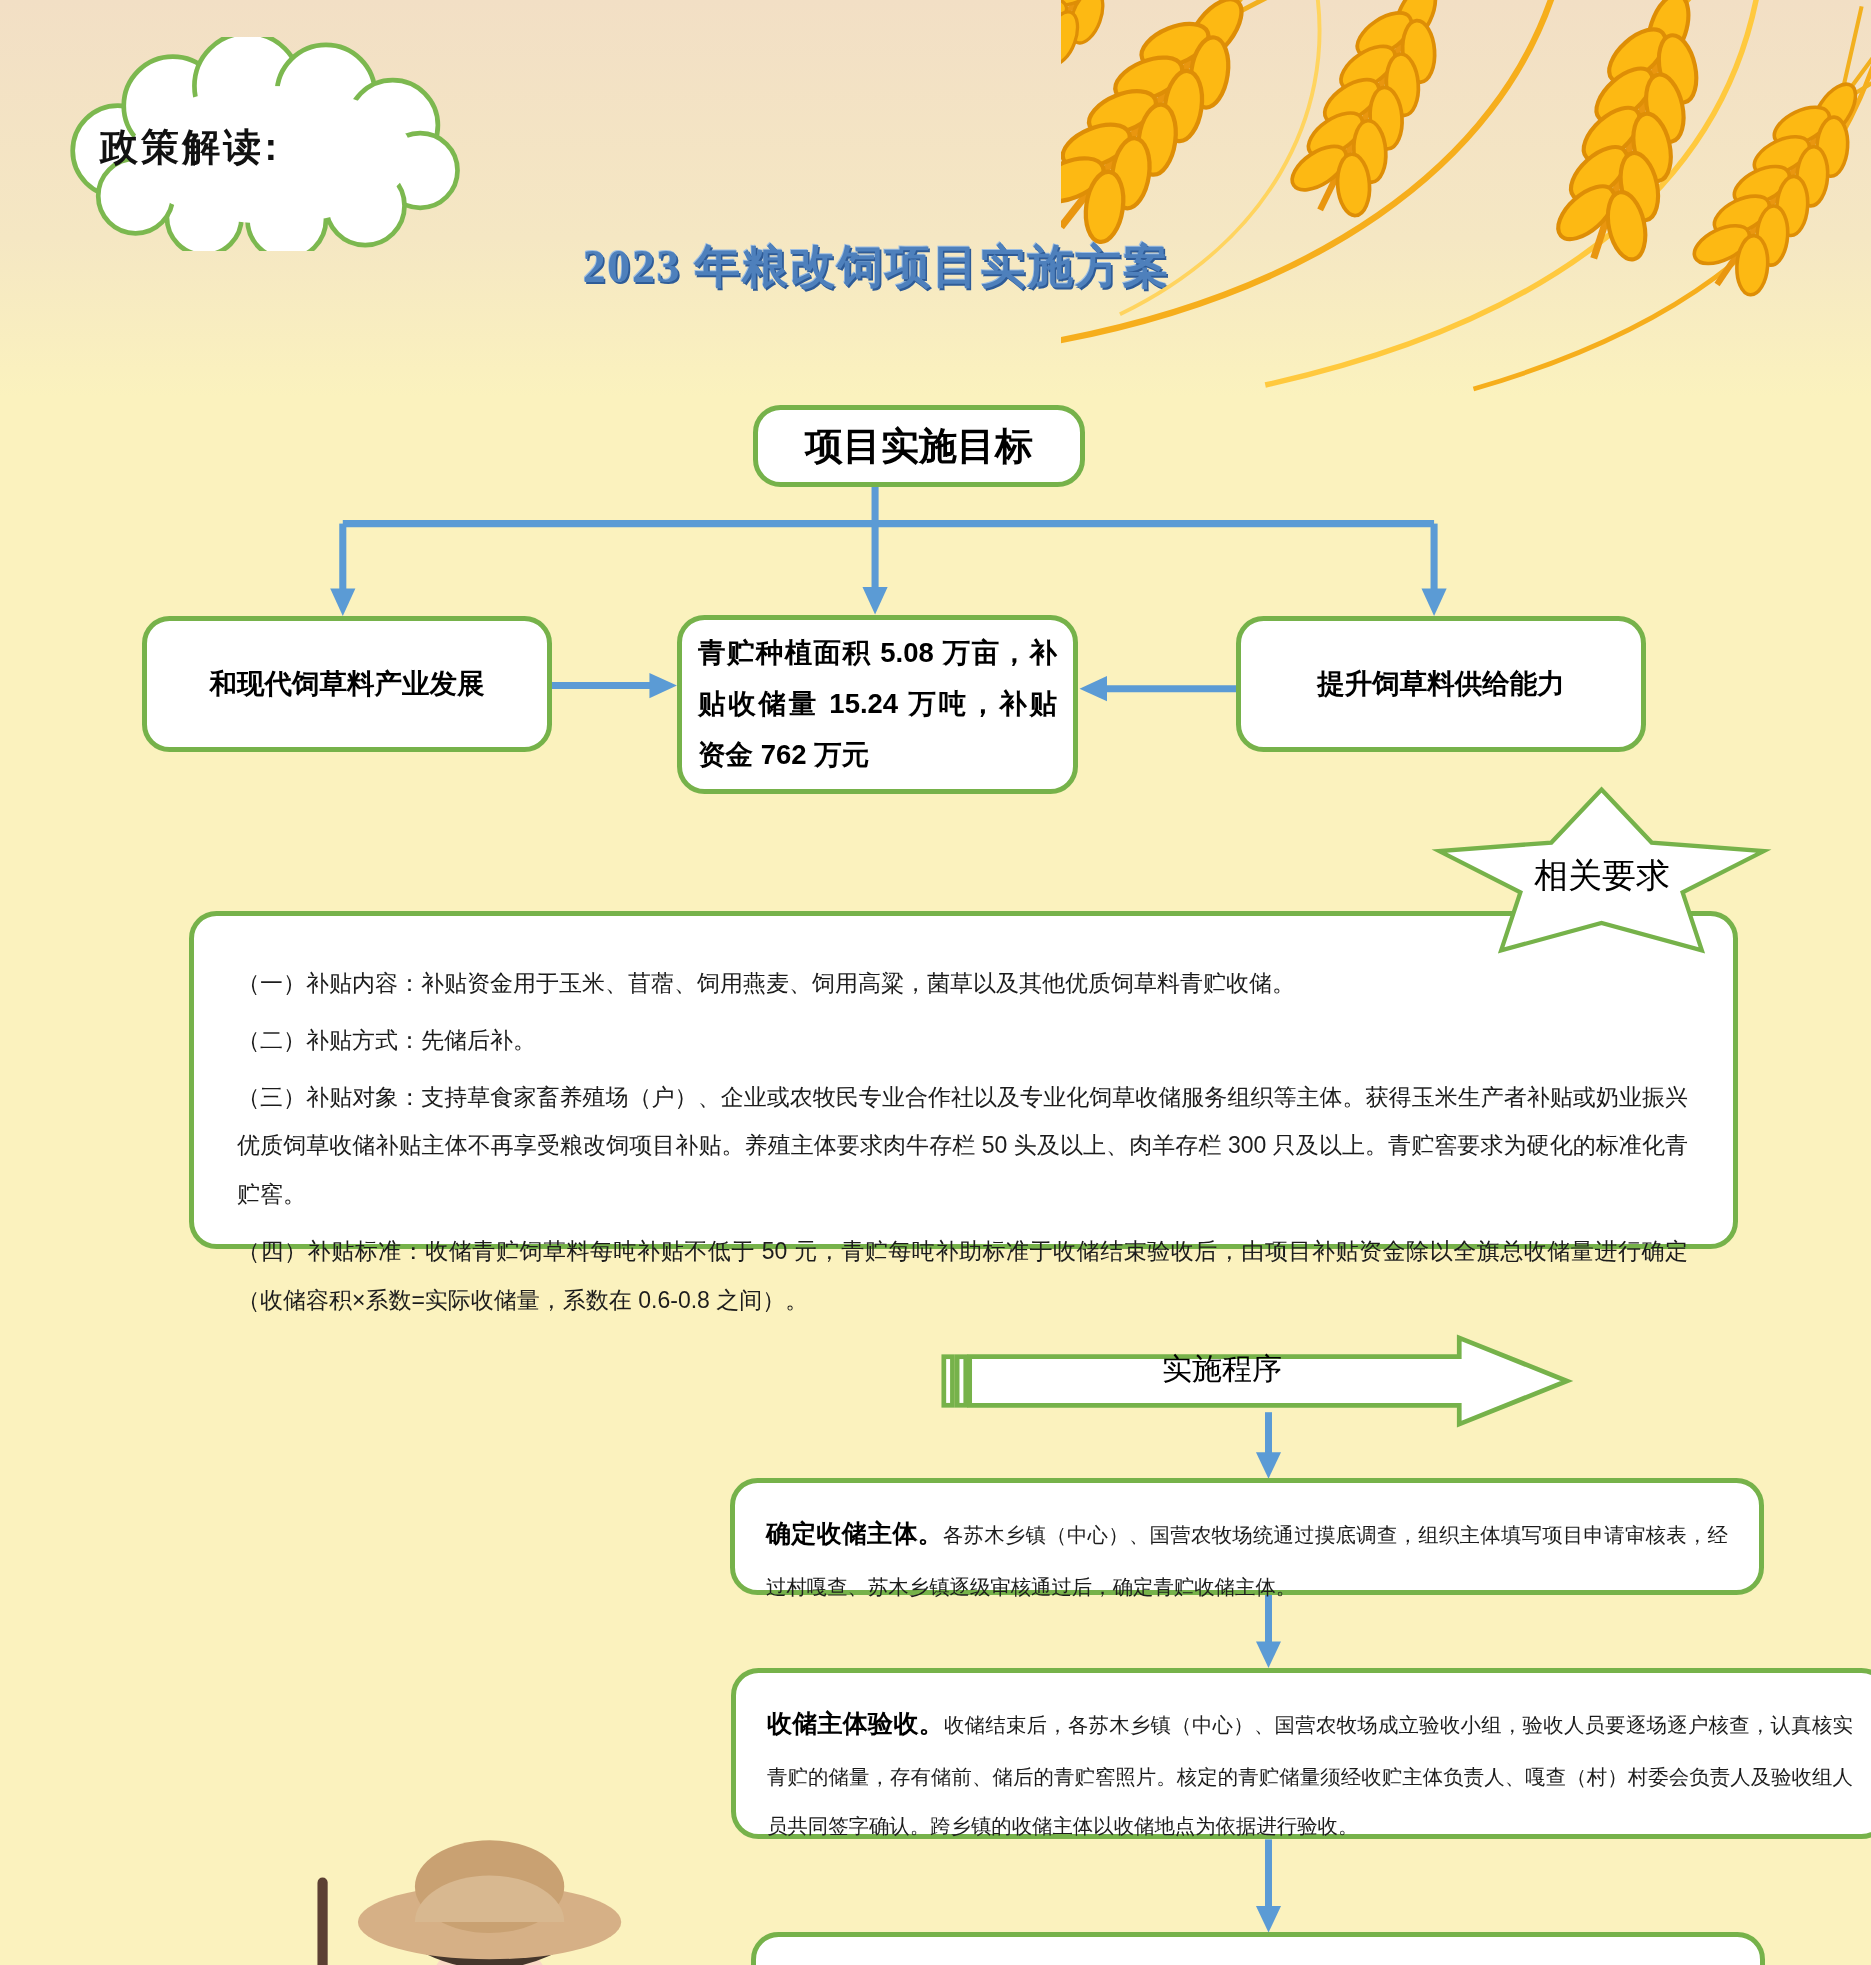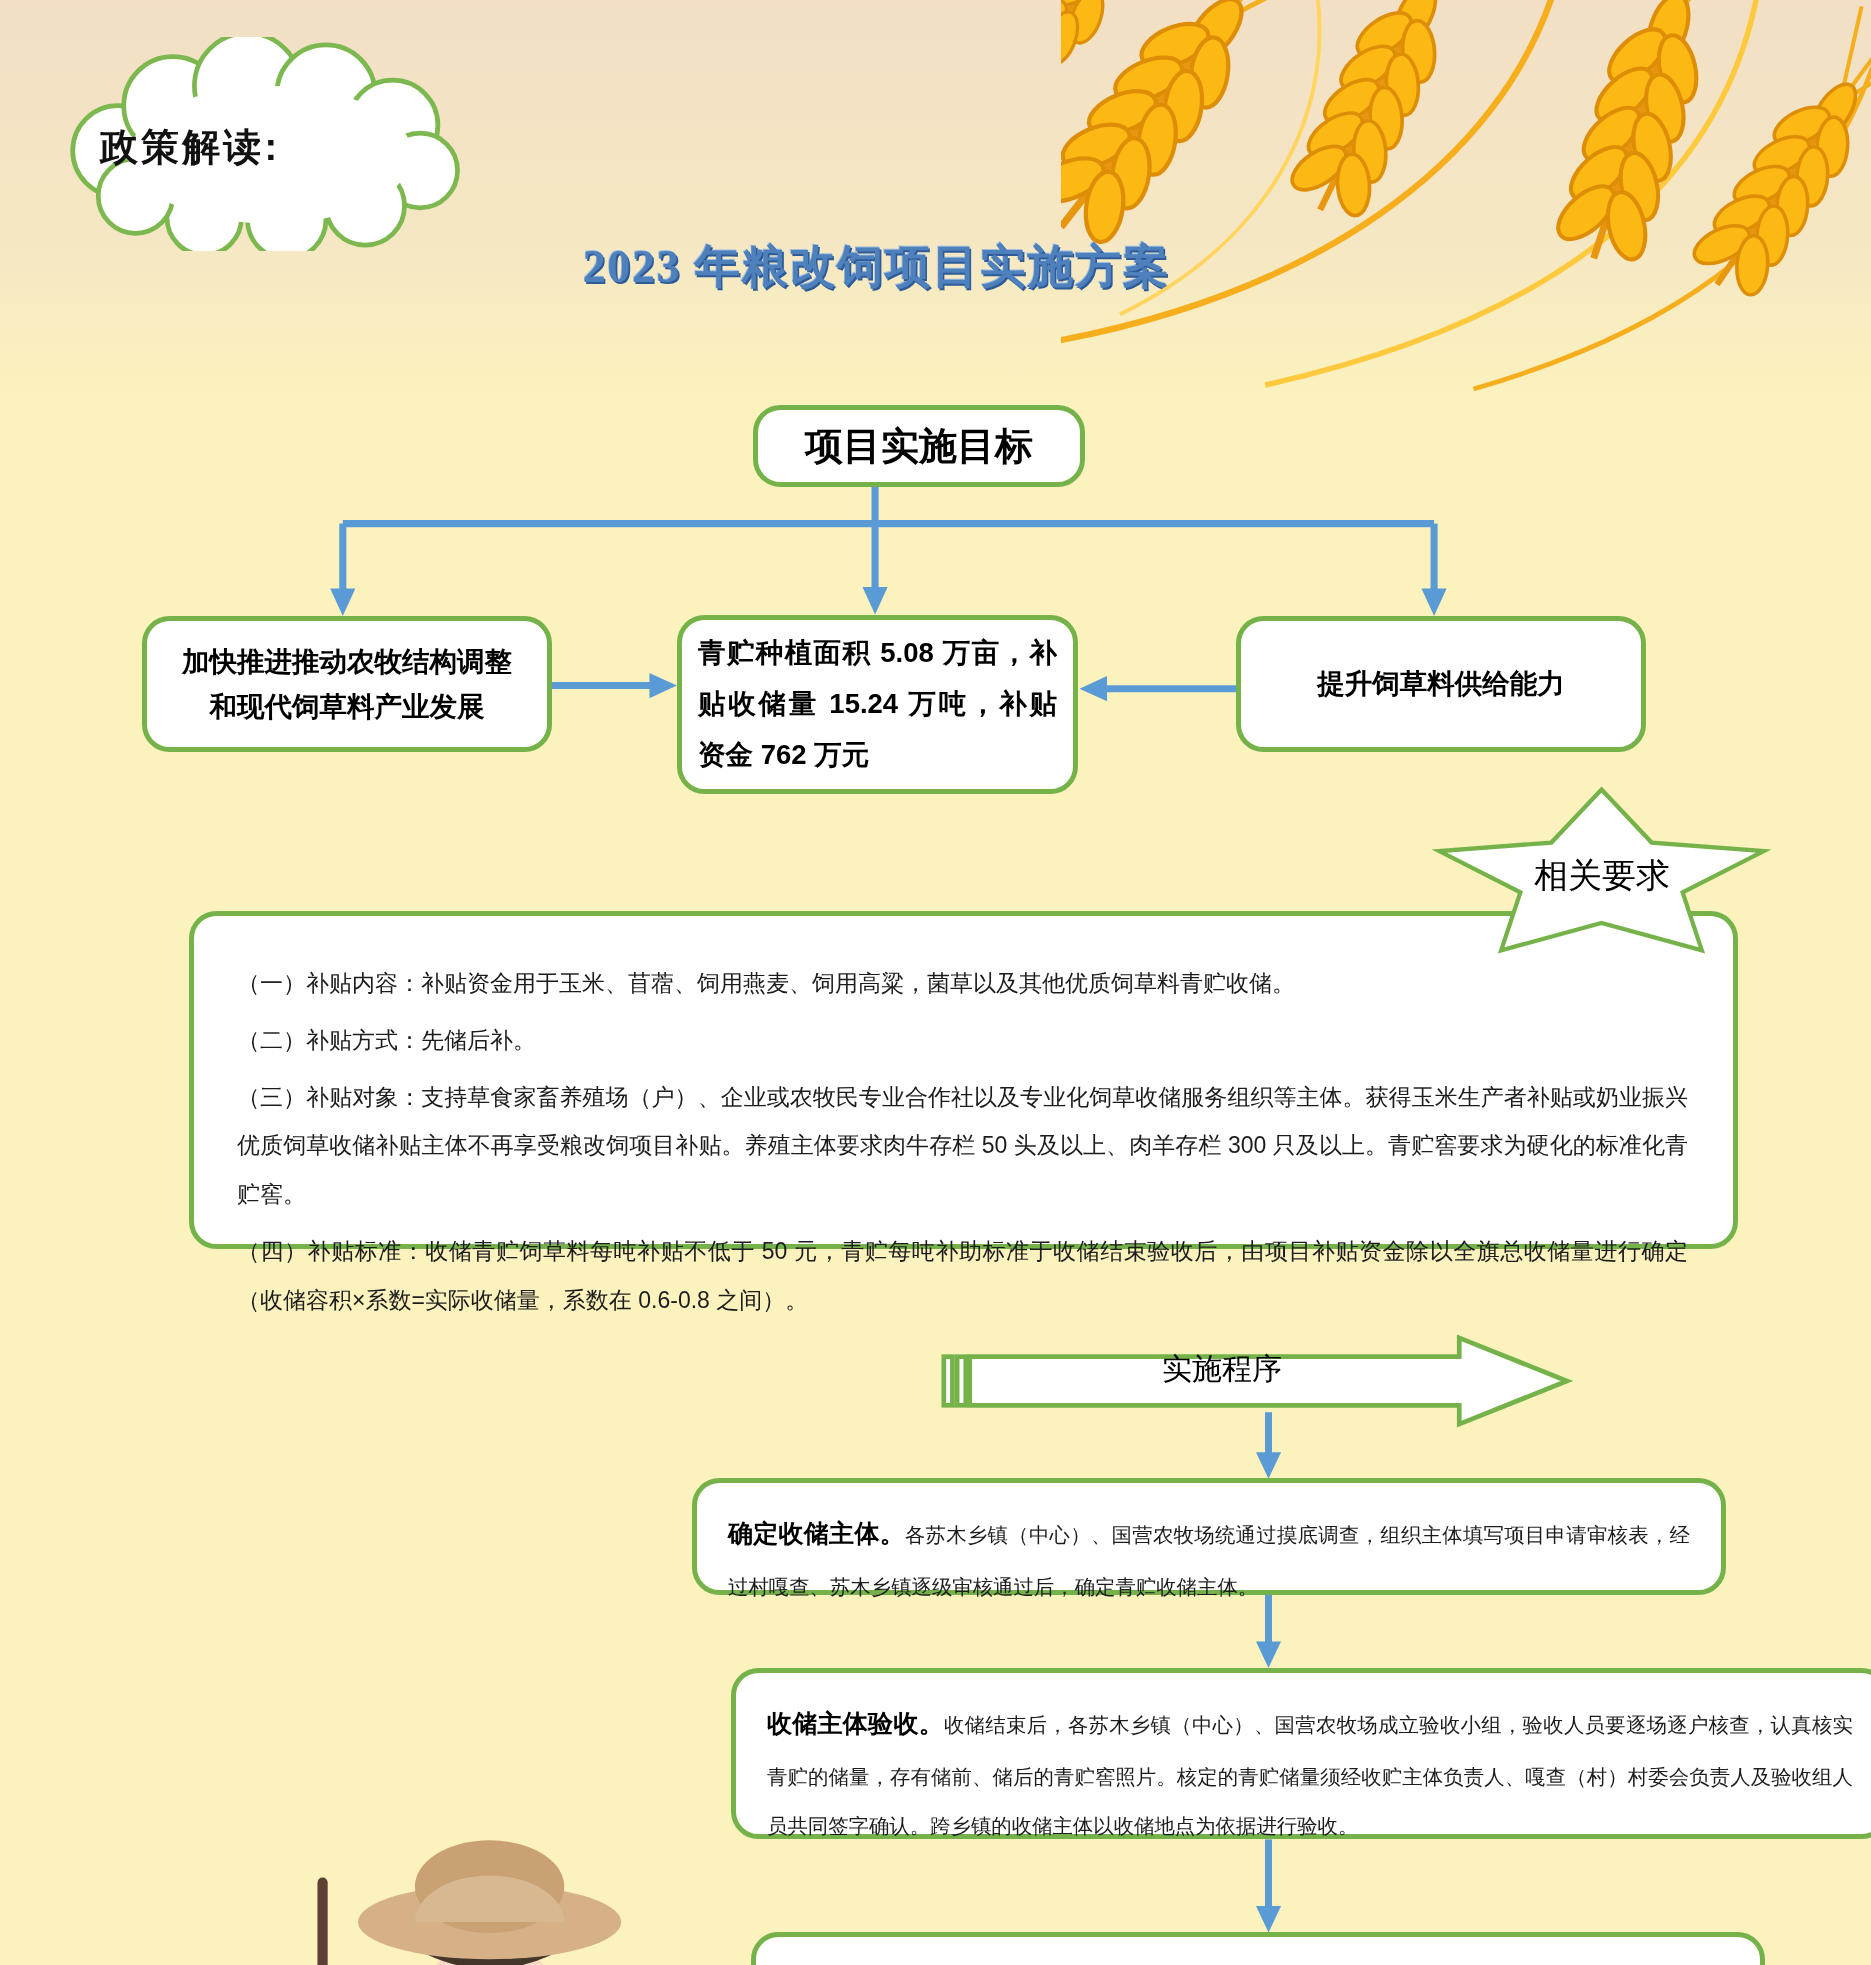--- a/index.html
+++ b/index.html
@@ -192,21 +192,20 @@
     <g fill="#5B9BD5">
       <polygon points="840,268 904,268 872,338"></polygon>
       <polygon points="2194,264 2258,264 2226,334"></polygon>
       <polygon points="3616,268 3680,268 3648,338"></polygon>
       <polygon points="1652,483 1652,547 1722,515"></polygon>
       <polygon points="2816,491 2816,555 2746,523"></polygon>
     </g>
   </svg>
 
   <div class="gbox goal-side" style="left:142px;top:616px;width:410px;height:136px;">
-    <div>加快推进推动农牧结构调整</div>
     <div>和现代饲草料产业发展</div>
   </div>
   <div class="gbox goal-mid" style="left:677px;top:615px;width:401px;height:179px;">
     <div>青贮种植面积 5.08 万亩，补贴收储量 15.24 万吨，补贴资金 762 万元</div>
   </div>
   <div class="gbox goal-side" style="left:1236px;top:616px;width:410px;height:136px;">
     <div>提升饲草料供给能力</div>
   </div>
 
   <svg class="abs z3" style="left:1407px;top:786px;" width="389" height="185" viewBox="0 0 1000 520">
@@ -236,21 +235,21 @@
     </svg>
   <svg class="abs z1" style="left:1245px;top:1595px;" width="47" height="73" viewBox="0 0 120 187">
     <line x1="60" y1="0" x2="60" y2="123" stroke="#5B9BD5" stroke-width="18"></line>
     <polygon points="28,119 92,119 60,187" fill="#5B9BD5"></polygon>
     </svg>
   <svg class="abs z1" style="left:1245px;top:1839px;" width="47" height="94" viewBox="0 0 120 238">
     <line x1="60" y1="0" x2="60" y2="174" stroke="#5B9BD5" stroke-width="18"></line>
     <polygon points="28,170 92,170 60,238" fill="#5B9BD5"></polygon>
     </svg>
 
-  <div class="gbox step" style="left:692px;top:1478px;width:1034px;height:117px;">
+  <div class="gbox step" style="left:730px;top:1478px;width:1034px;height:117px;">
     <p><b>确定收储主体。</b><span>各苏木乡镇（中心）、国营农牧场统通过摸底调查，组织主体填写项目申请审核表，经过村嘎查、苏木乡镇逐级审核通过后，确定青贮收储主体。</span></p>
   </div>
   <div class="gbox step" style="left:731px;top:1668px;width:1158px;height:171px;">
     <p><b>收储主体验收。</b><span>收储结束后，各苏木乡镇（中心）、国营农牧场成立验收小组，验收人员要逐场逐户核查，认真核实青贮的储量，存有储前、储后的青贮窖照片。核定的青贮储量须经收贮主体负责人、嘎查（村）村委会负责人及验收组人员共同签字确认。跨乡镇的收储主体以收储地点为依据进行验收。</span></p>
   </div>
   <div class="gbox step" style="left:751px;top:1932px;width:1014px;height:223px;">
     <p></p>
   </div>
 
 </div>

